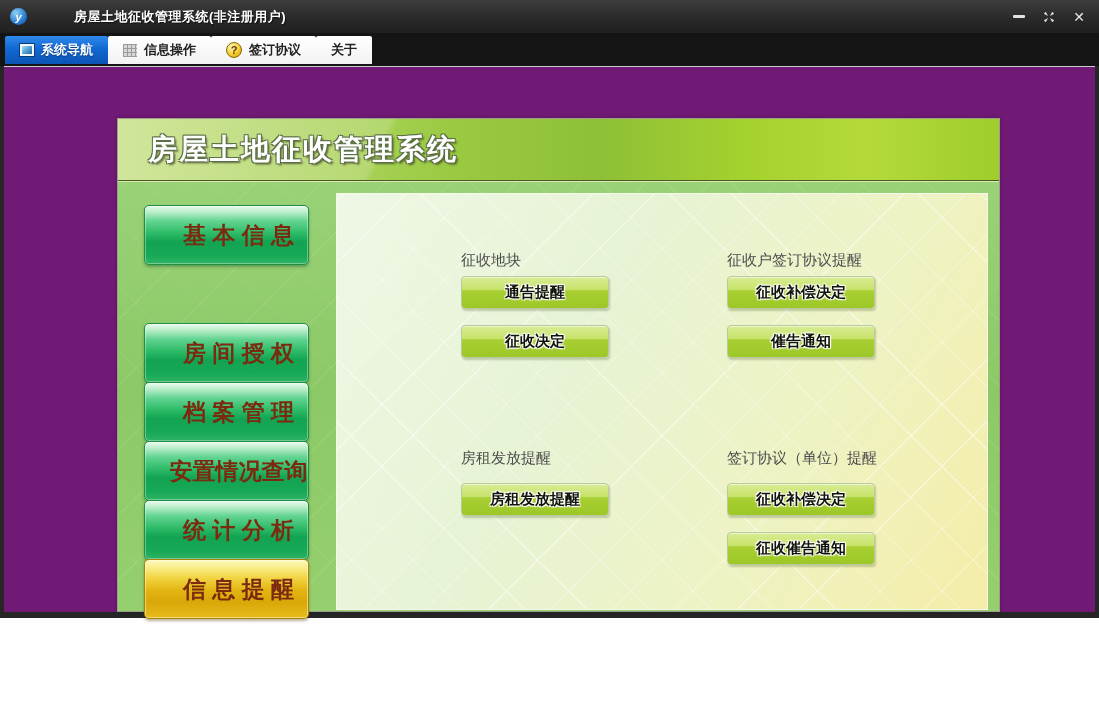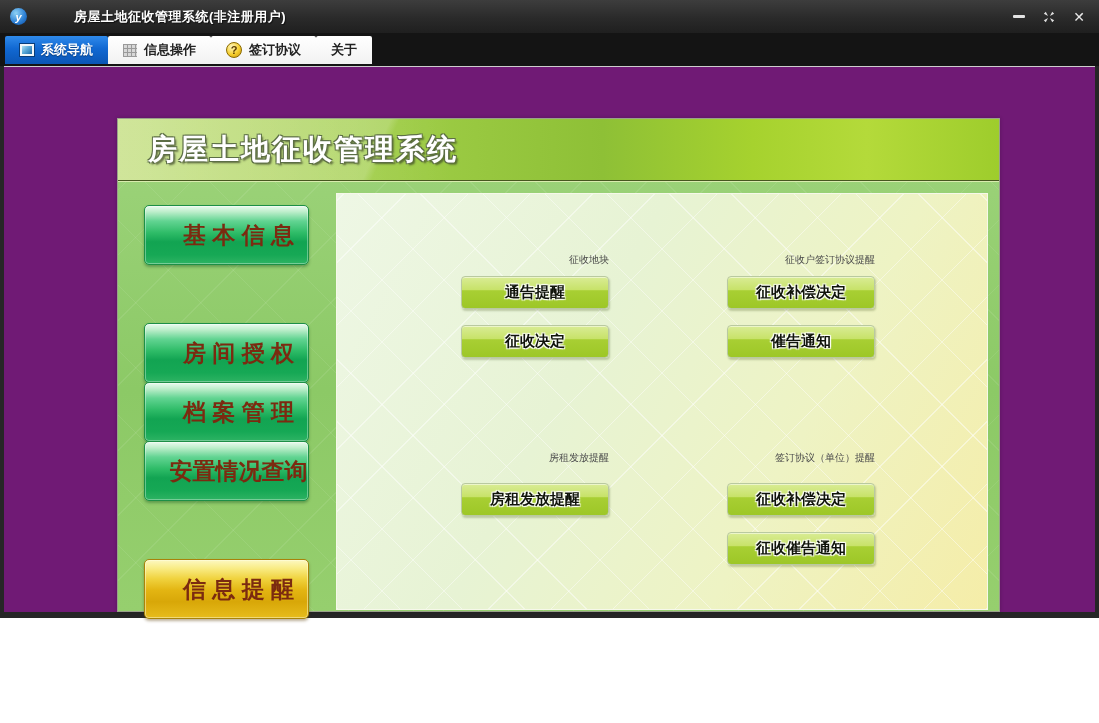--- a/index.html
+++ b/index.html
@@ -129,21 +129,21 @@
   .main-panel {
     position:absolute; left:218px; top:74px; width:652px; height:417px;
     border:1px solid #f6f8ea;
     background:
       repeating-linear-gradient(45deg, rgba(255,255,255,0.45) 0 1px, transparent 1px 44px),
       repeating-linear-gradient(-45deg, rgba(255,255,255,0.45) 0 1px, transparent 1px 44px),
       linear-gradient(118deg,#eef7e5 0%,#e7f3d4 38%,#eef3c4 68%,#f5eda8 100%);
   }
   .group { position:absolute; width:148px; }
   .group .g-label {
-    display:block; text-align:right; font-size:10px; color:#4c4c4c;
+    display:block; text-align:left; font-size:15px; color:#4c4c4c;
     line-height:20px; margin-bottom:6px; white-space:nowrap;
   }
   .group.lower .g-label { margin-bottom:15px; }
   .lime-btn {
     width:148px; height:33px; margin-bottom:16px;
     border:1px solid #b9c9a0; border-radius:4px;
     background:linear-gradient(180deg,#d9ec95 0%,#c7e268 42%,#a8cf33 44%,#9dc727 100%);
     box-shadow:1px 2px 2px rgba(60,80,20,0.25), inset 0 1px 0 rgba(255,255,255,0.5);
     color:#10140a; font-size:15px; font-weight:bold;
     display:flex; align-items:center; justify-content:center;
@@ -203,20 +203,21 @@
     <div class="panel">
 
       <div class="banner">
         <span class="banner-title">房屋土地征收管理系统</span>
       </div>
 
       <div class="side-btn" style="top:86px">基 本 信 息</div>
       <div class="side-btn" style="top:204px">房 间 授 权</div>
       <div class="side-btn" style="top:263px">档 案 管 理</div>
       <div class="side-btn" style="top:322px">安置情况查询</div>
+      <div class="side-btn" style="top:381px">统 计 分 析</div>
       <div class="side-btn gold" style="top:440px">信 息 提 醒</div>
 
       <div class="main-panel">
 
         <div class="group g1">
           <span class="g-label">征收地块</span>
           <div class="lime-btn">通告提醒</div>
           <div class="lime-btn">征收决定</div>
         </div>
 

